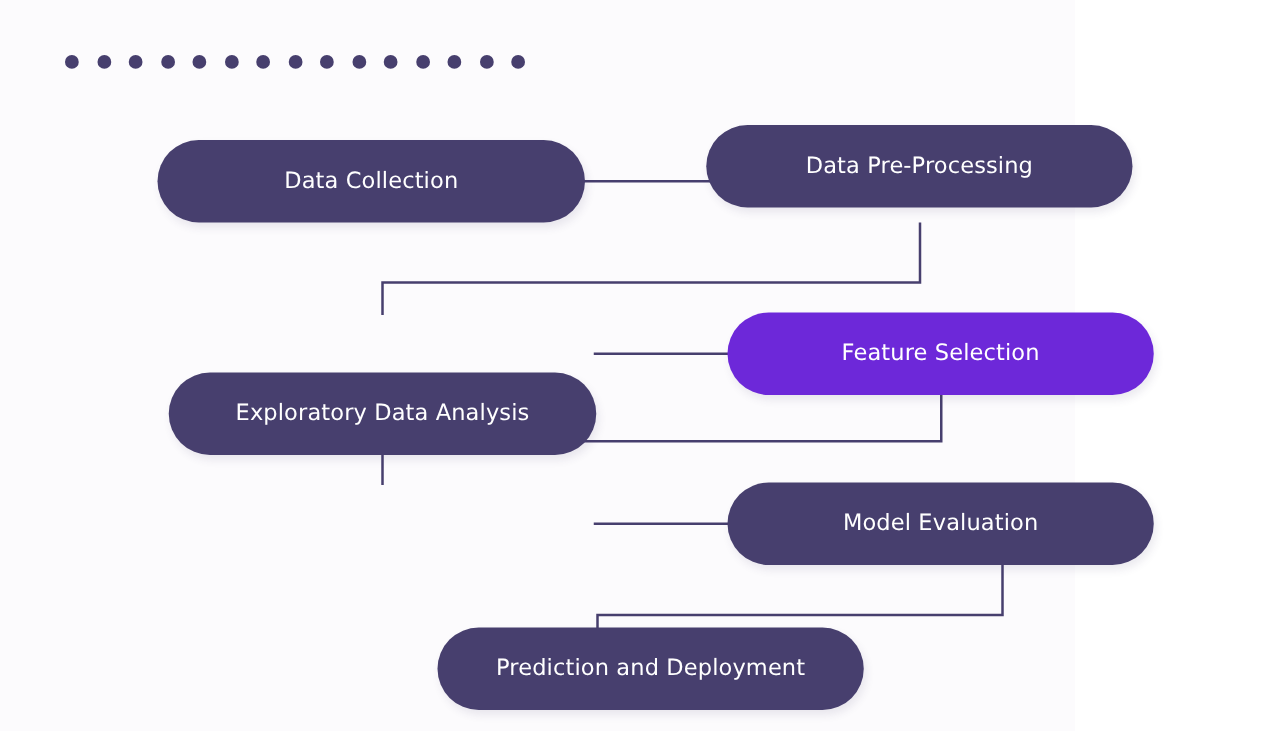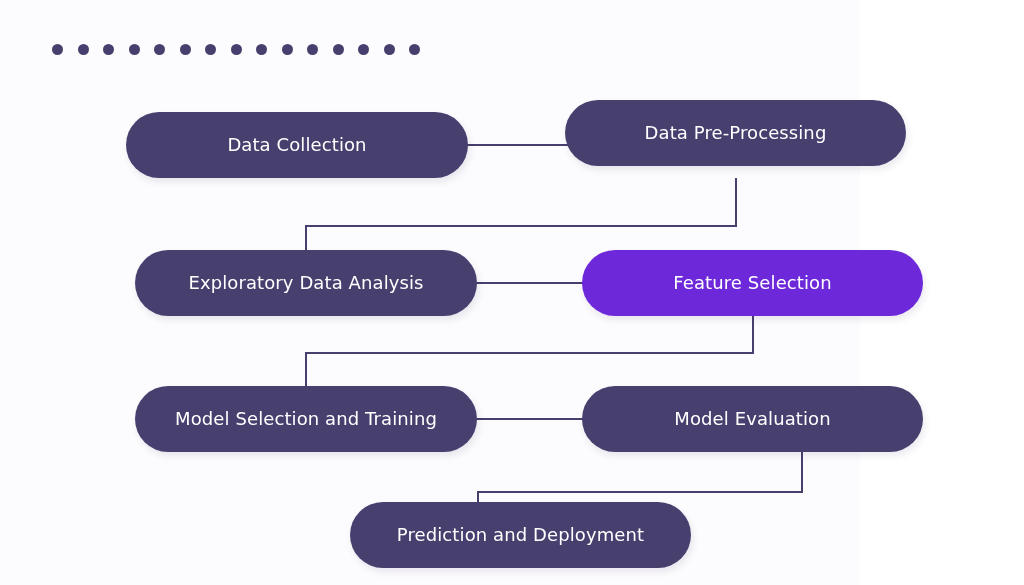--- a/index.html
+++ b/index.html
@@ -122,31 +122,28 @@
   </svg>
 
   <div class="node" id="node-data-collection" style="background: rgb(71, 63, 110); color: rgb(255, 255, 255);">
     <span class="node-label">Data Collection</span>
   </div>
 
   <div class="node" id="node-data-pre-processing" style="background: rgb(71, 63, 110); color: rgb(255, 255, 255);">
     <span class="node-label">Data Pre-Processing</span>
   </div>
 
-  <div class="node" id="node-exploratory-data-analysis" style="background: rgb(71, 63, 110); color: rgb(255, 255, 255);">
+  <div class="node" id="node-exploratory-data-analysis" style="background: rgb(71, 63, 110); color: rgb(255, 255, 255); margin-top: 48px;">
     <span class="node-label">Exploratory Data Analysis</span>
   </div>
 
   <div class="node" id="node-feature-selection" style="background: #6d28d9; color: rgb(255, 255, 255); text-align: right;">
     <span class="node-label">Feature Selection</span>
   </div>
 
-  <div class="node" id="node-model-selection-and-training" style="background: rgb(71, 63, 110); color: rgb(255, 255, 255);">
-    <span class="node-label">Model Selection and Training</span>
-  </div>
 
   <div class="node" id="node-model-evaluation" style="background: rgb(71, 63, 110); color: rgb(255, 255, 255); text-align: right;">
     <span class="node-label">Model Evaluation</span>
   </div>
 
   <div class="node" id="node-prediction-and-deployment" style="background: rgb(71, 63, 110); color: rgb(255, 255, 255);">
     <span class="node-label">Prediction and Deployment</span>
   </div>
 
 </div>

